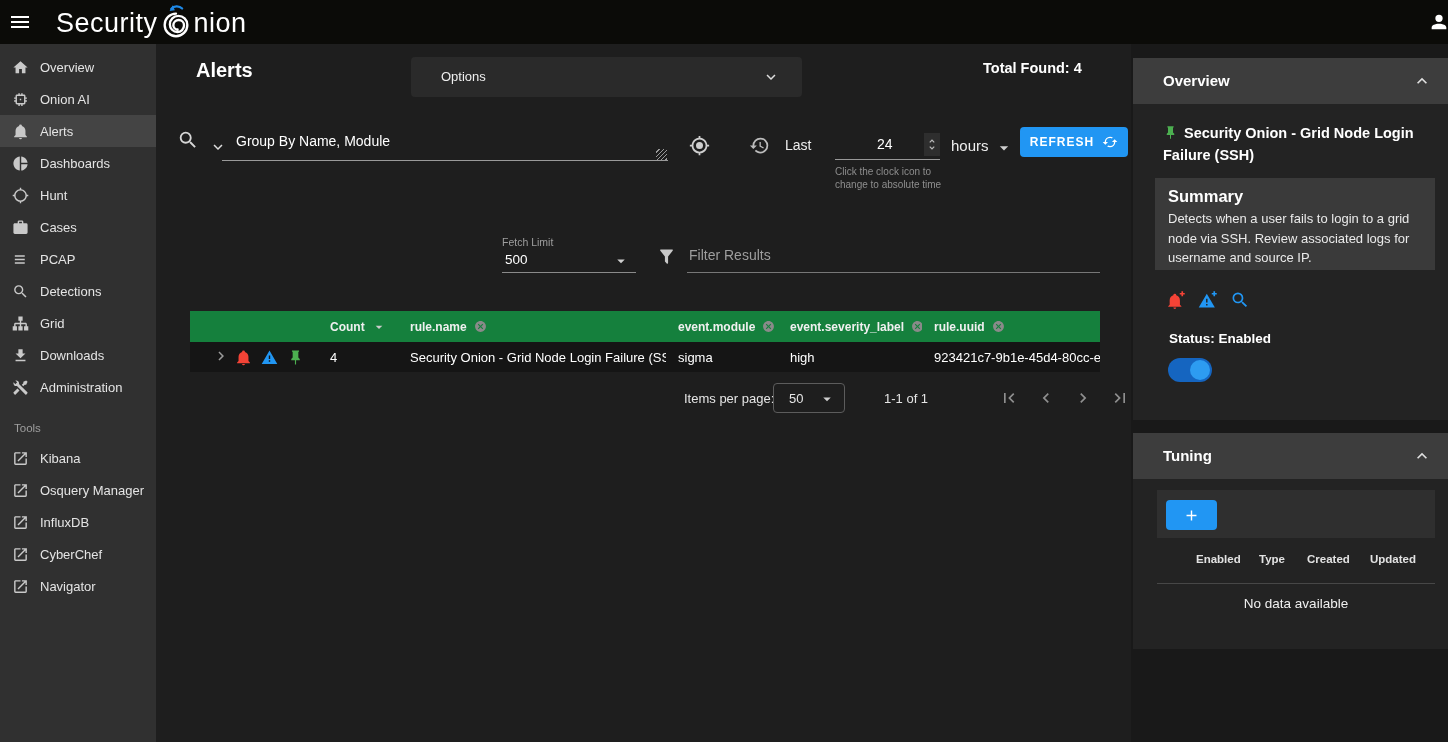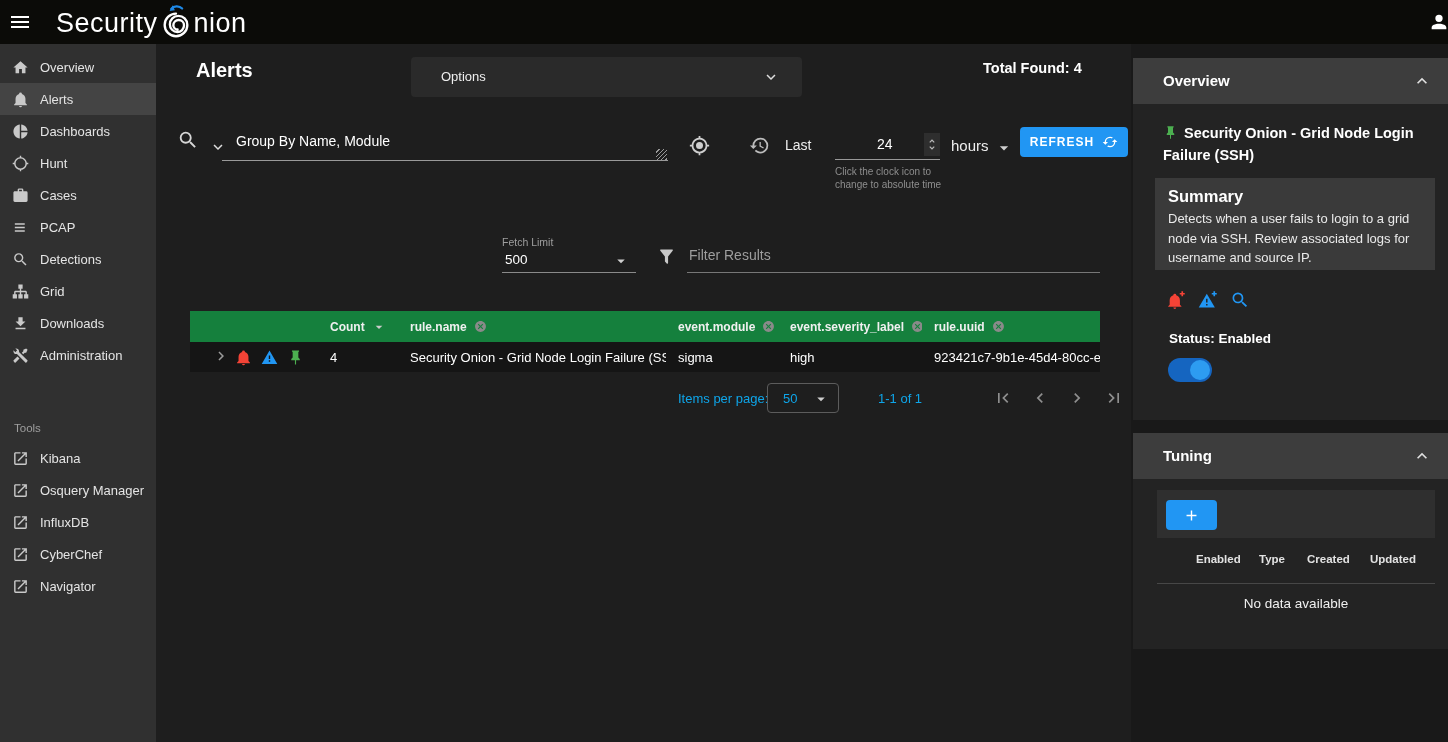--- a/index.html
+++ b/index.html
@@ -76,22 +76,22 @@
   .hcell .icon.remove { width:13px; height:13px; color:#8a8a8a; margin-left:7px; flex:none; }
   .hcell .icon.sort { width:16px; height:16px; color:#cccccc; margin-left:6px; flex:none; }
   .t-row { display:grid; grid-template-columns:34px 94px 80px 268px 112px 144px 178px;
     height:30px; background:#151515; align-items:center; cursor:pointer; }
   .t-row .cell { padding-left:12px; font-size:13px; color:#fff; white-space:nowrap; overflow:hidden; }
   .expand-chevron { width:18px; height:18px; color:#9a9a9a; margin-left:10px; cursor:pointer; }
   .row-icons { display:flex; gap:9px; padding-left:11px; }
   .row-icons .icon { width:17px; height:17px; cursor:pointer; }
   .ic-red { color:#f44336; } .ic-blue { color:#2196f3; } .ic-green { color:#4caf50; }
 
-  .pagination { position:absolute; left:28px; top:337px; width:910px; height:34px; display:flex;
-    align-items:center; font-size:13px; color:#0ea5e9; }
+  .pagination { position:absolute; left:34px; top:337px; width:910px; height:34px; display:flex;
+    align-items:center; font-size:13px; color:#e5e5e5; }
   .ipp-label { position:absolute; left:494px; }
   .ipp-select { position:absolute; left:583px; top:2px; width:72px; height:30px; border:1px solid #5c5c5c;
     border-radius:4px; cursor:pointer; }
   .ipp-select .val { position:absolute; left:15px; top:7px; font-size:13px; }
   .ipp-select .icon { position:absolute; right:8px; top:6px; width:18px; height:18px; color:#cfcfcf; }
   .range-label { position:absolute; left:694px; }
   .pg-btn { position:absolute; top:7px; width:20px; height:20px; color:#8f8f8f; cursor:pointer; }
 
   
   .rightpanel { position:absolute; left:1131px; top:44px; width:317px; height:698px; background:#191919; }
@@ -150,20 +150,28 @@
 <div class="sidebar">
   <div class="nav-list">
     <div class="nav-item">
       <span class="icon">
           <svg viewBox="0 0 24 24" fill="currentColor">
             <path d="M10 20v-6h4v6h5v-8h3L12 3L2 12h3v8h5Z"></path>
           </svg>
         </span>
       <span class="lbl">Overview</span>
     </div>
+    <div class="nav-item">
+      <span class="icon">
+          <svg viewBox="0 0 24 24" fill="currentColor">
+            <path d="M17,17H7V7H17M21,11V9H19V7C19,5.89 18.1,5 17,5H15V3H13V5H11V3H9V5H7C5.89,5 5,5.89 5,7V9H3V11H5V13H3V15H5V17C5,18.1 5.89,19 7,19H9V21H11V19H13V21H15V19H17C18.1,19 19,18.1 19,17V15H21V13H19V11M13,13H11V11H13V13Z"></path>
+          </svg>
+        </span>
+      <span class="lbl">Onion AI</span>
+    </div>
     <div class="nav-item active">
       <span class="icon">
           <svg viewBox="0 0 24 24" fill="currentColor">
             <path d="M21,19V20H3V19L5,17V11C5,7.9 7.03,5.17 10,4.29C10,4.19 10,4.1 10,4A2,2 0 0,1 12,2A2,2 0 0,1 14,4C14,4.1 14,4.19 14,4.29C16.97,5.17 19,7.9 19,11V17L21,19M14,21A2,2 0 0,1 12,23A2,2 0 0,1 10,21H14Z"></path>
           </svg>
         </span>
       <span class="lbl">Alerts</span>
     </div>
     <div class="nav-item">
       <span class="icon">

